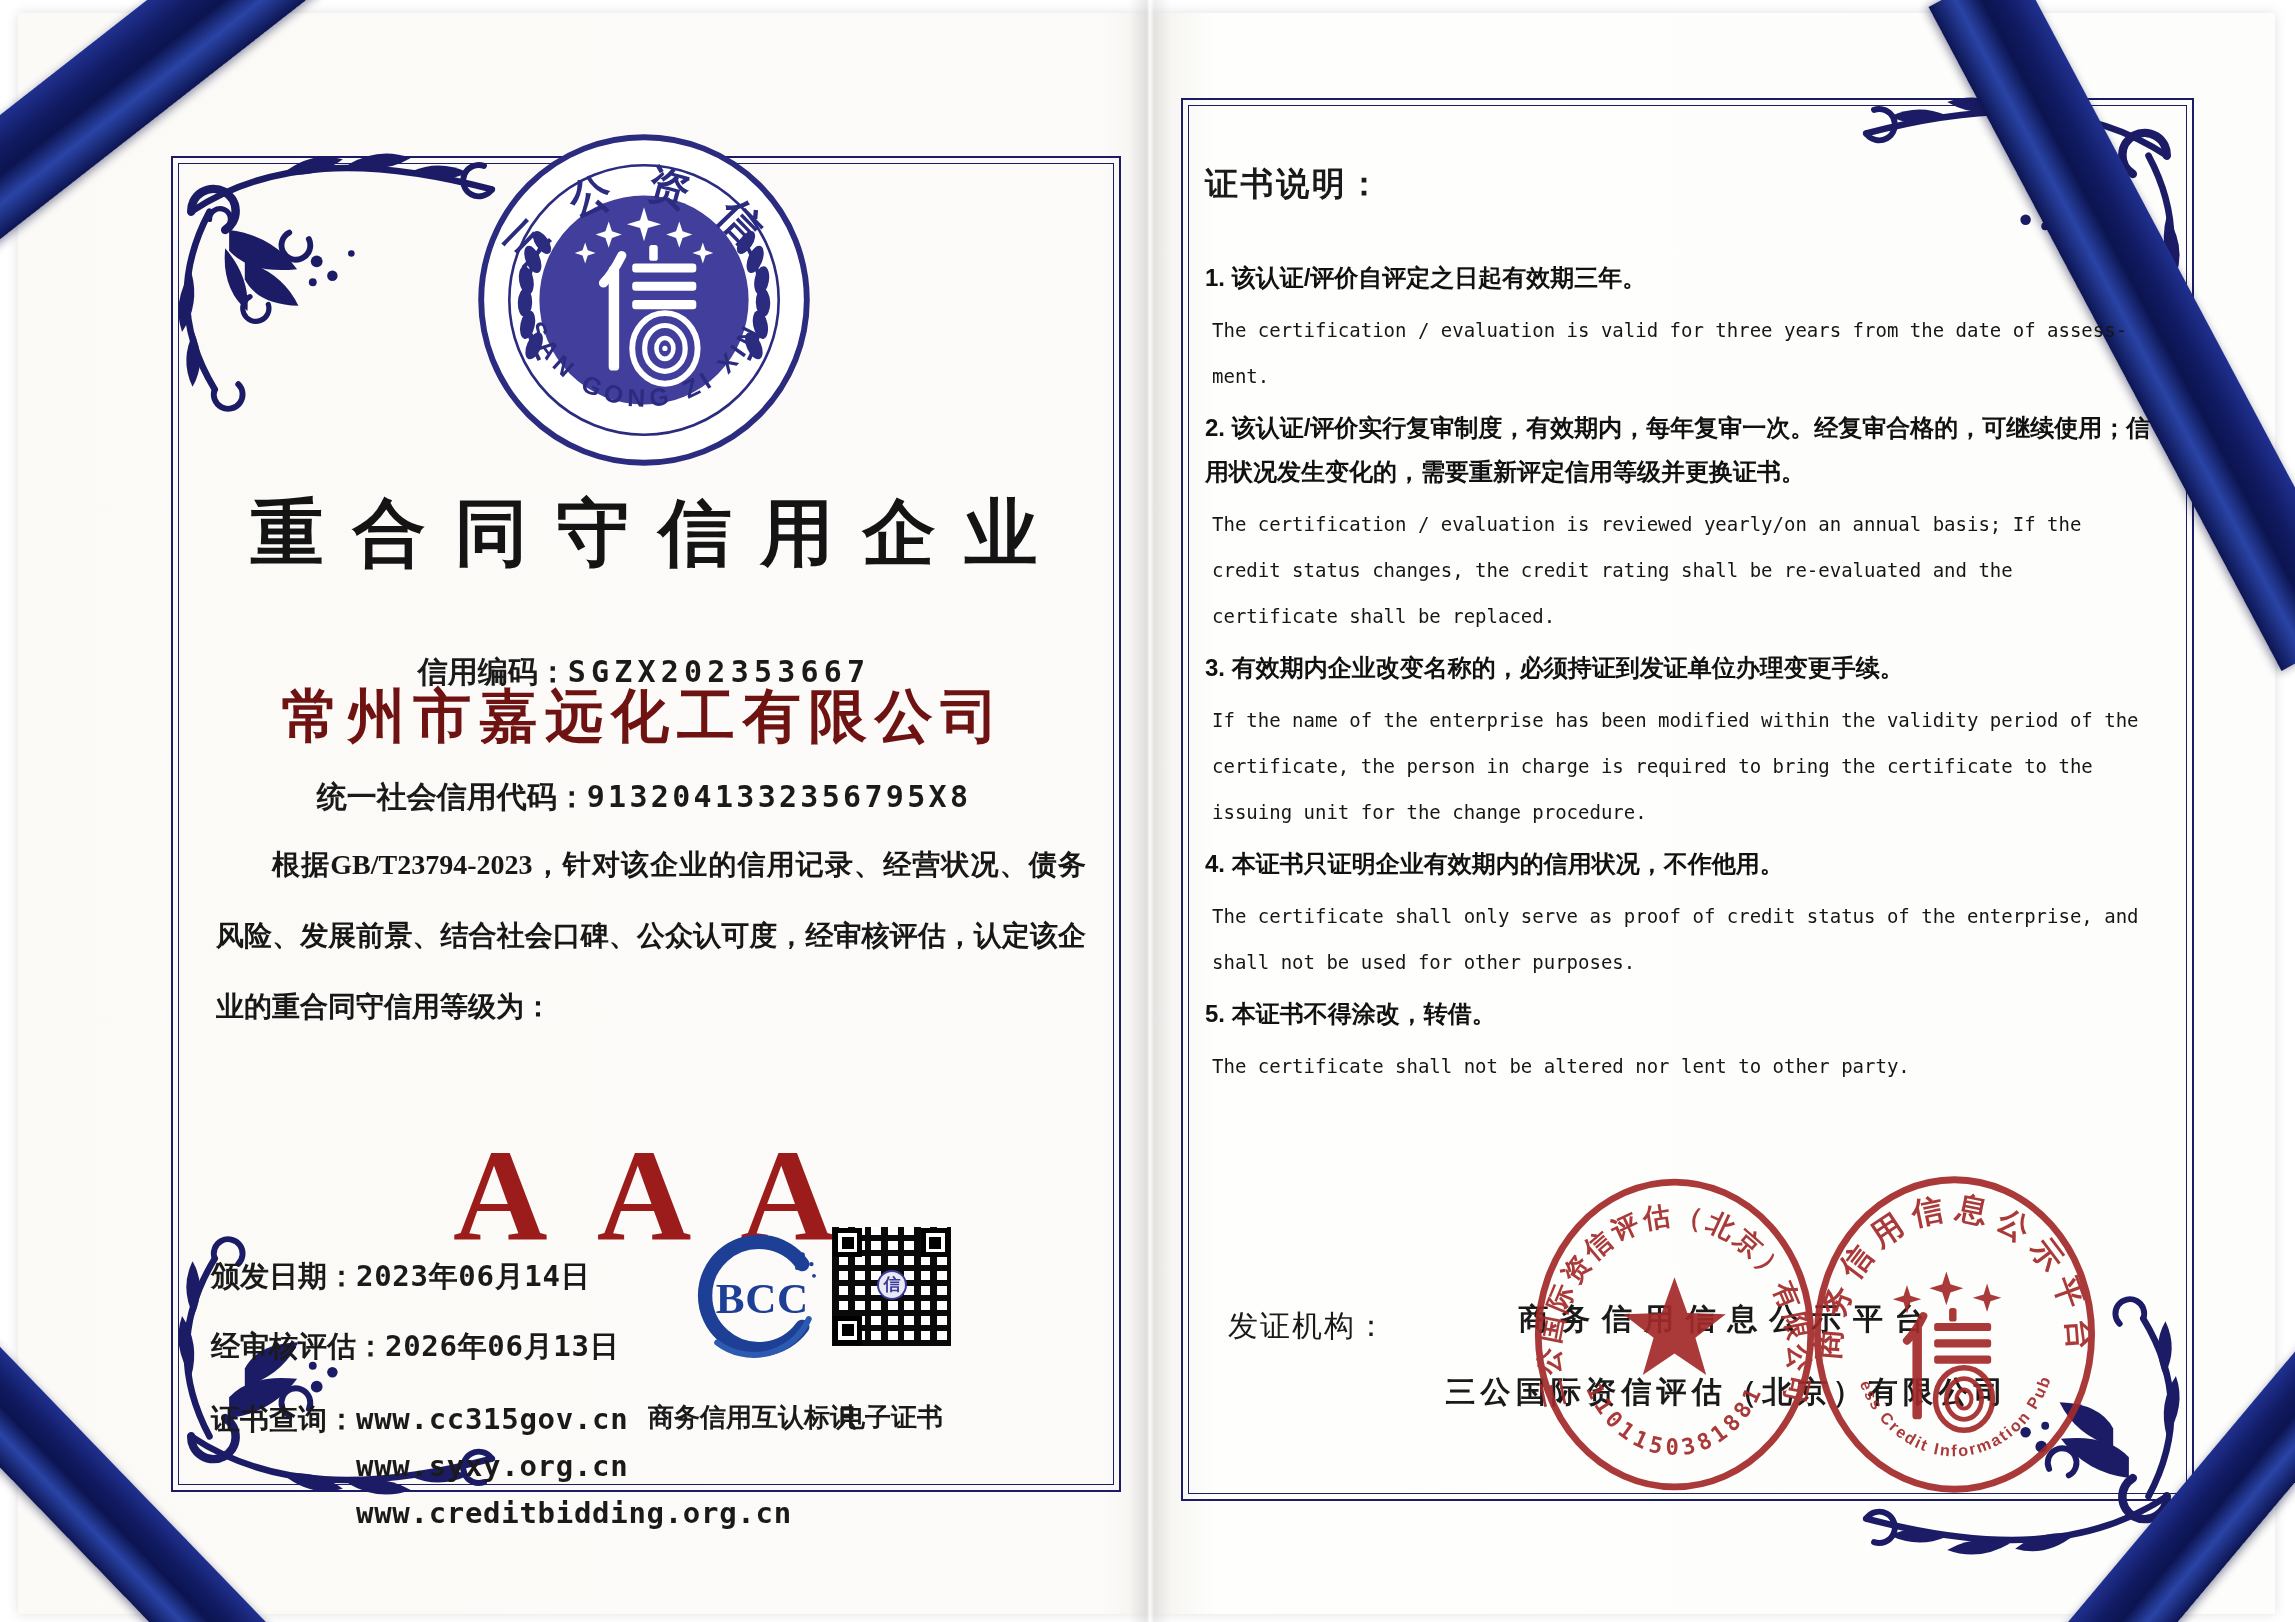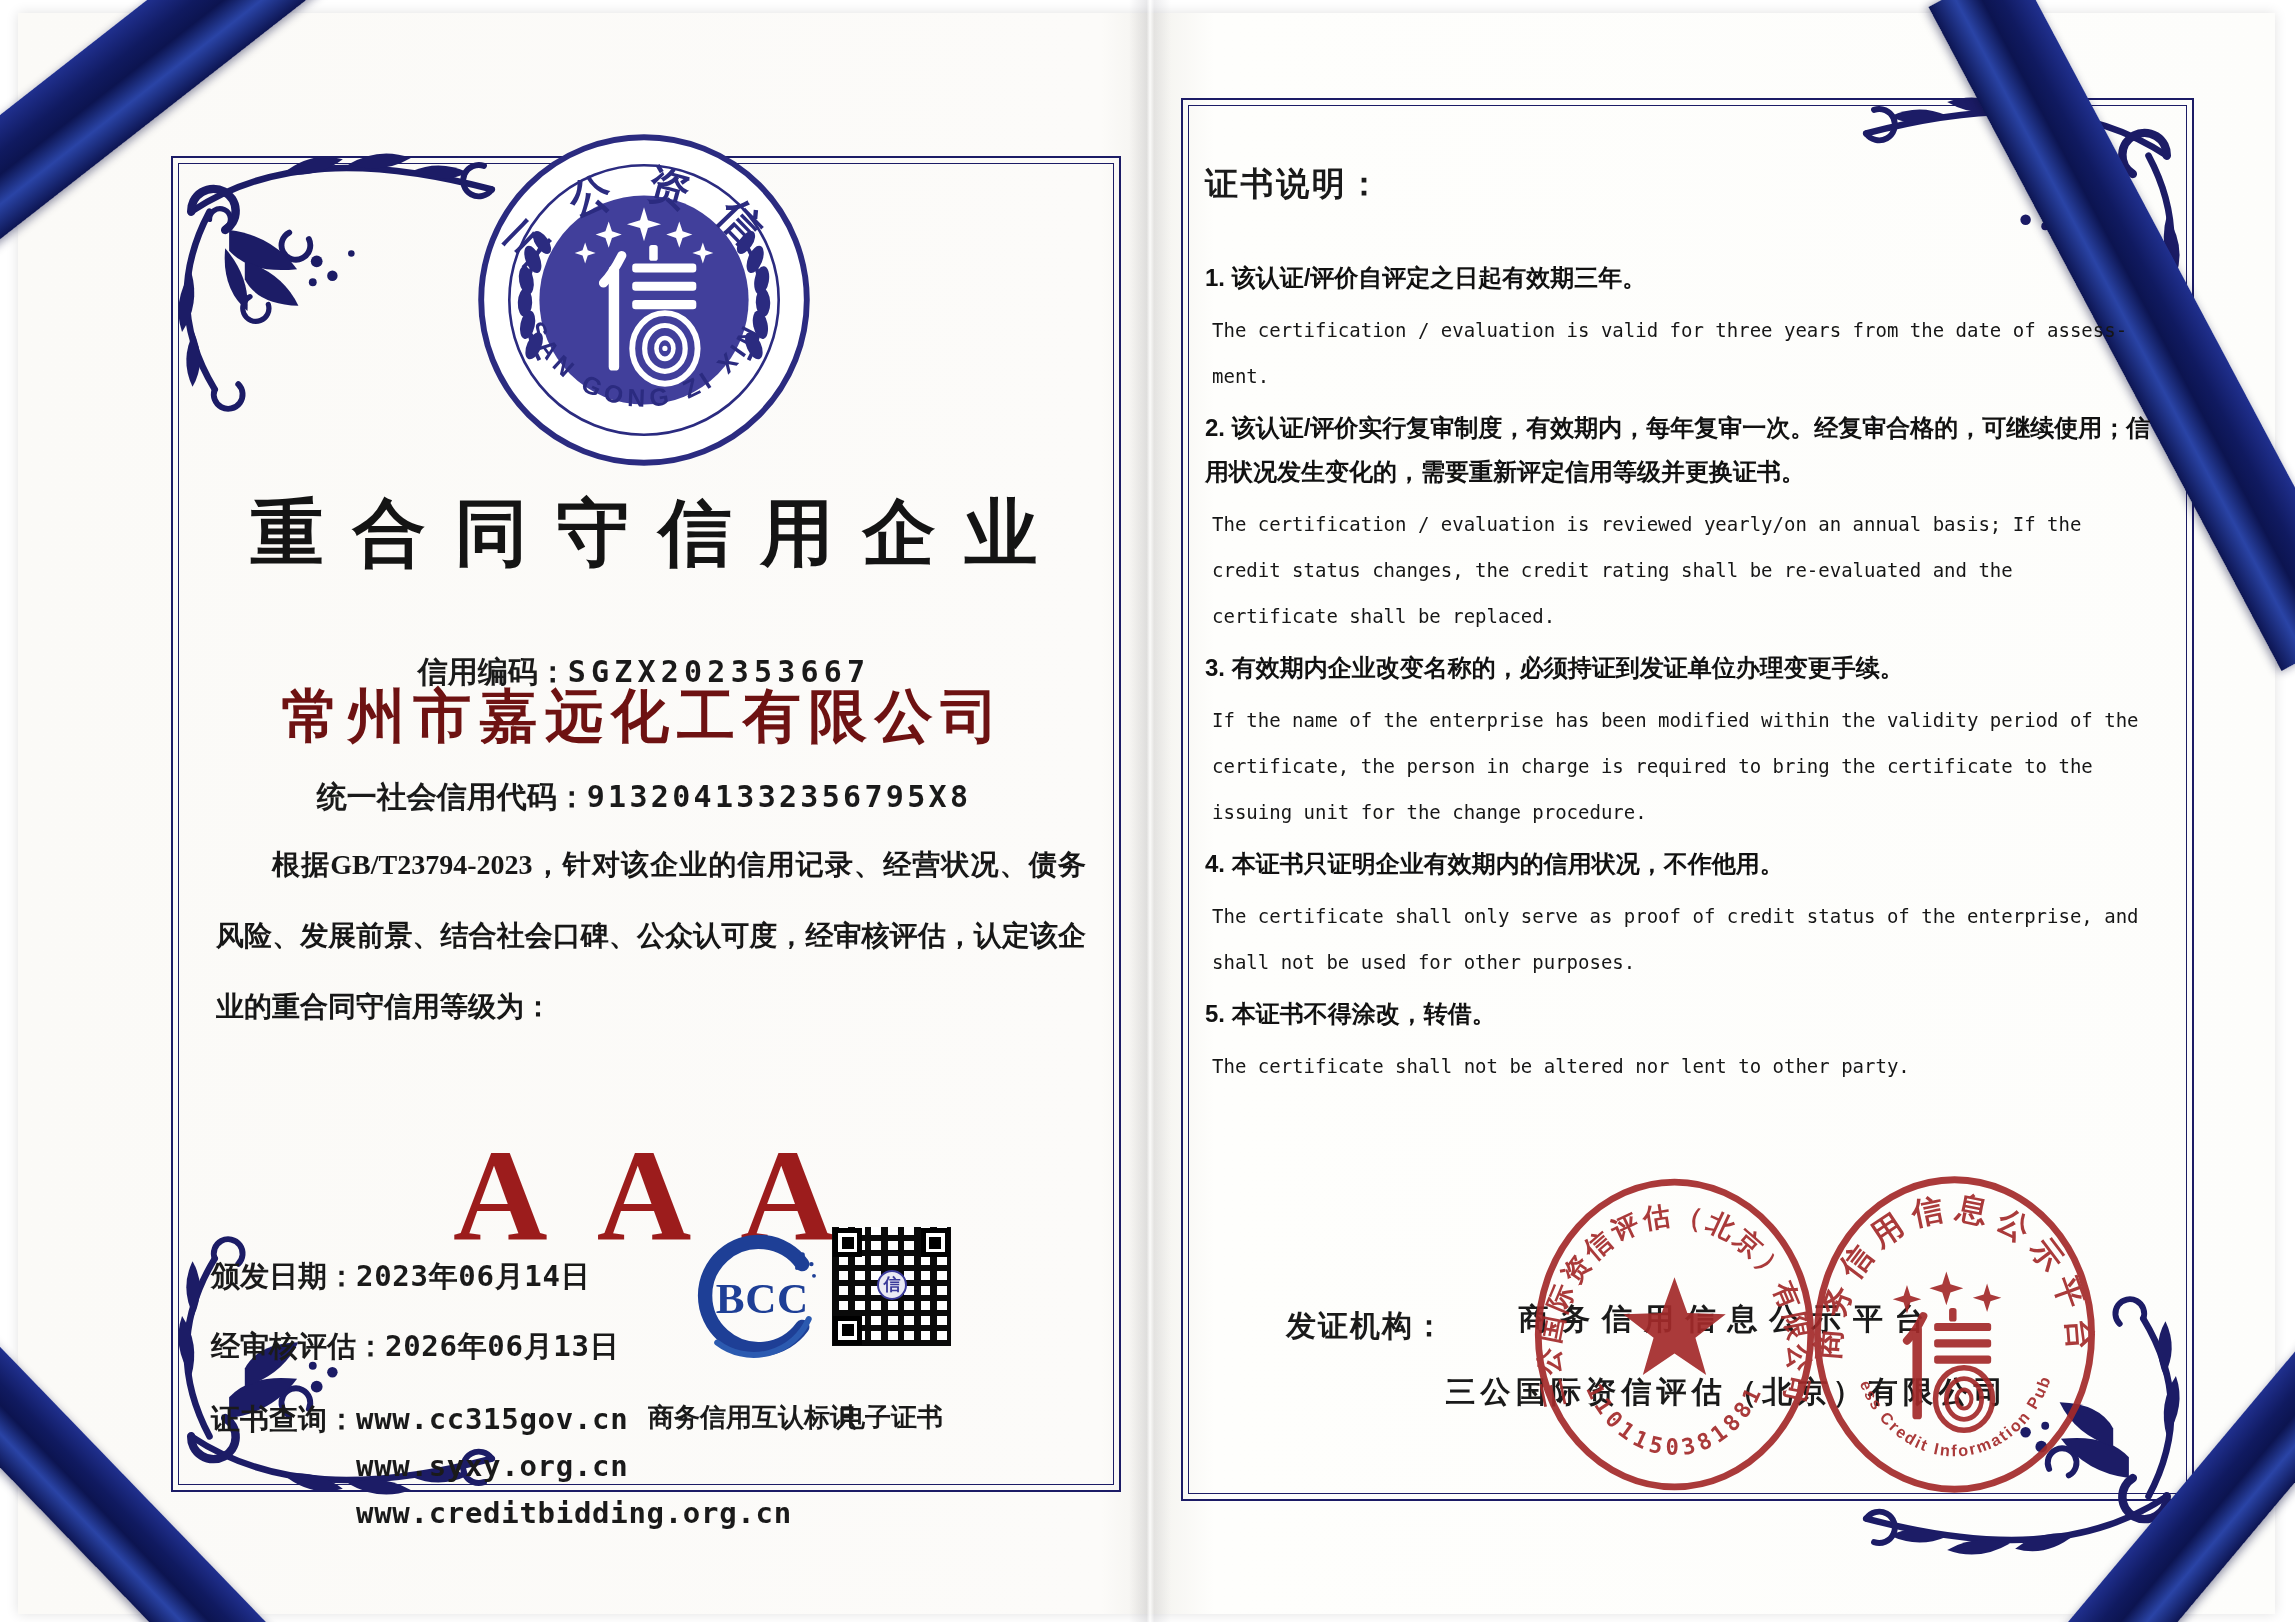--- a/index.html
+++ b/index.html
@@ -64,21 +64,21 @@
            background:#e9e9f4;border:2.6px solid #3a3a9a;box-sizing:border-box;
            color:#3a3a9a;font-size:17px;font-weight:900;text-align:center;line-height:25px;}
   #qr-caption{left:793px;top:1400px;width:196px;text-align:center;font-size:26px;font-weight:700;}
   
   .rp{position:absolute;}
   #notes-heading{left:1205px;top:162px;font-size:33px;font-weight:800;letter-spacing:2.6px;}
   #notes{left:1205px;top:256px;width:950px;}
   #notes .zh{font-size:24px;font-weight:700;line-height:44px;color:#111;margin:0;}
   #notes .en{font-family:"DejaVu Sans Mono",monospace;font-size:19px;line-height:46px;color:#161616;margin:7px;}
   #notes .item{margin-bottom:6.5px;}
-  #issuer-label{left:1286px;top:1306px;font-size:30px;font-weight:700;letter-spacing:2px;}
+  #issuer-label{left:1228px;top:1306px;font-size:30px;font-weight:400;letter-spacing:2px;}
   #issuer-line1{left:1335px;top:1299px;width:785px;text-align:center;font-size:30px;font-weight:700;letter-spacing:11.8px;white-space:nowrap;}
   #issuer-line2{left:1295px;top:1372px;width:864px;text-align:center;font-size:30px;font-weight:700;letter-spacing:5.2px;white-space:nowrap;}
   #seal-left{left:1524px;top:1176px;width:301px;height:317px;opacity:.92;}
   #seal-right{left:1804px;top:1175px;width:301px;height:319px;opacity:.92;}
   svg text{user-select:none;}
 </style>
 </head>
 <body>
 
 <div id="stage">

